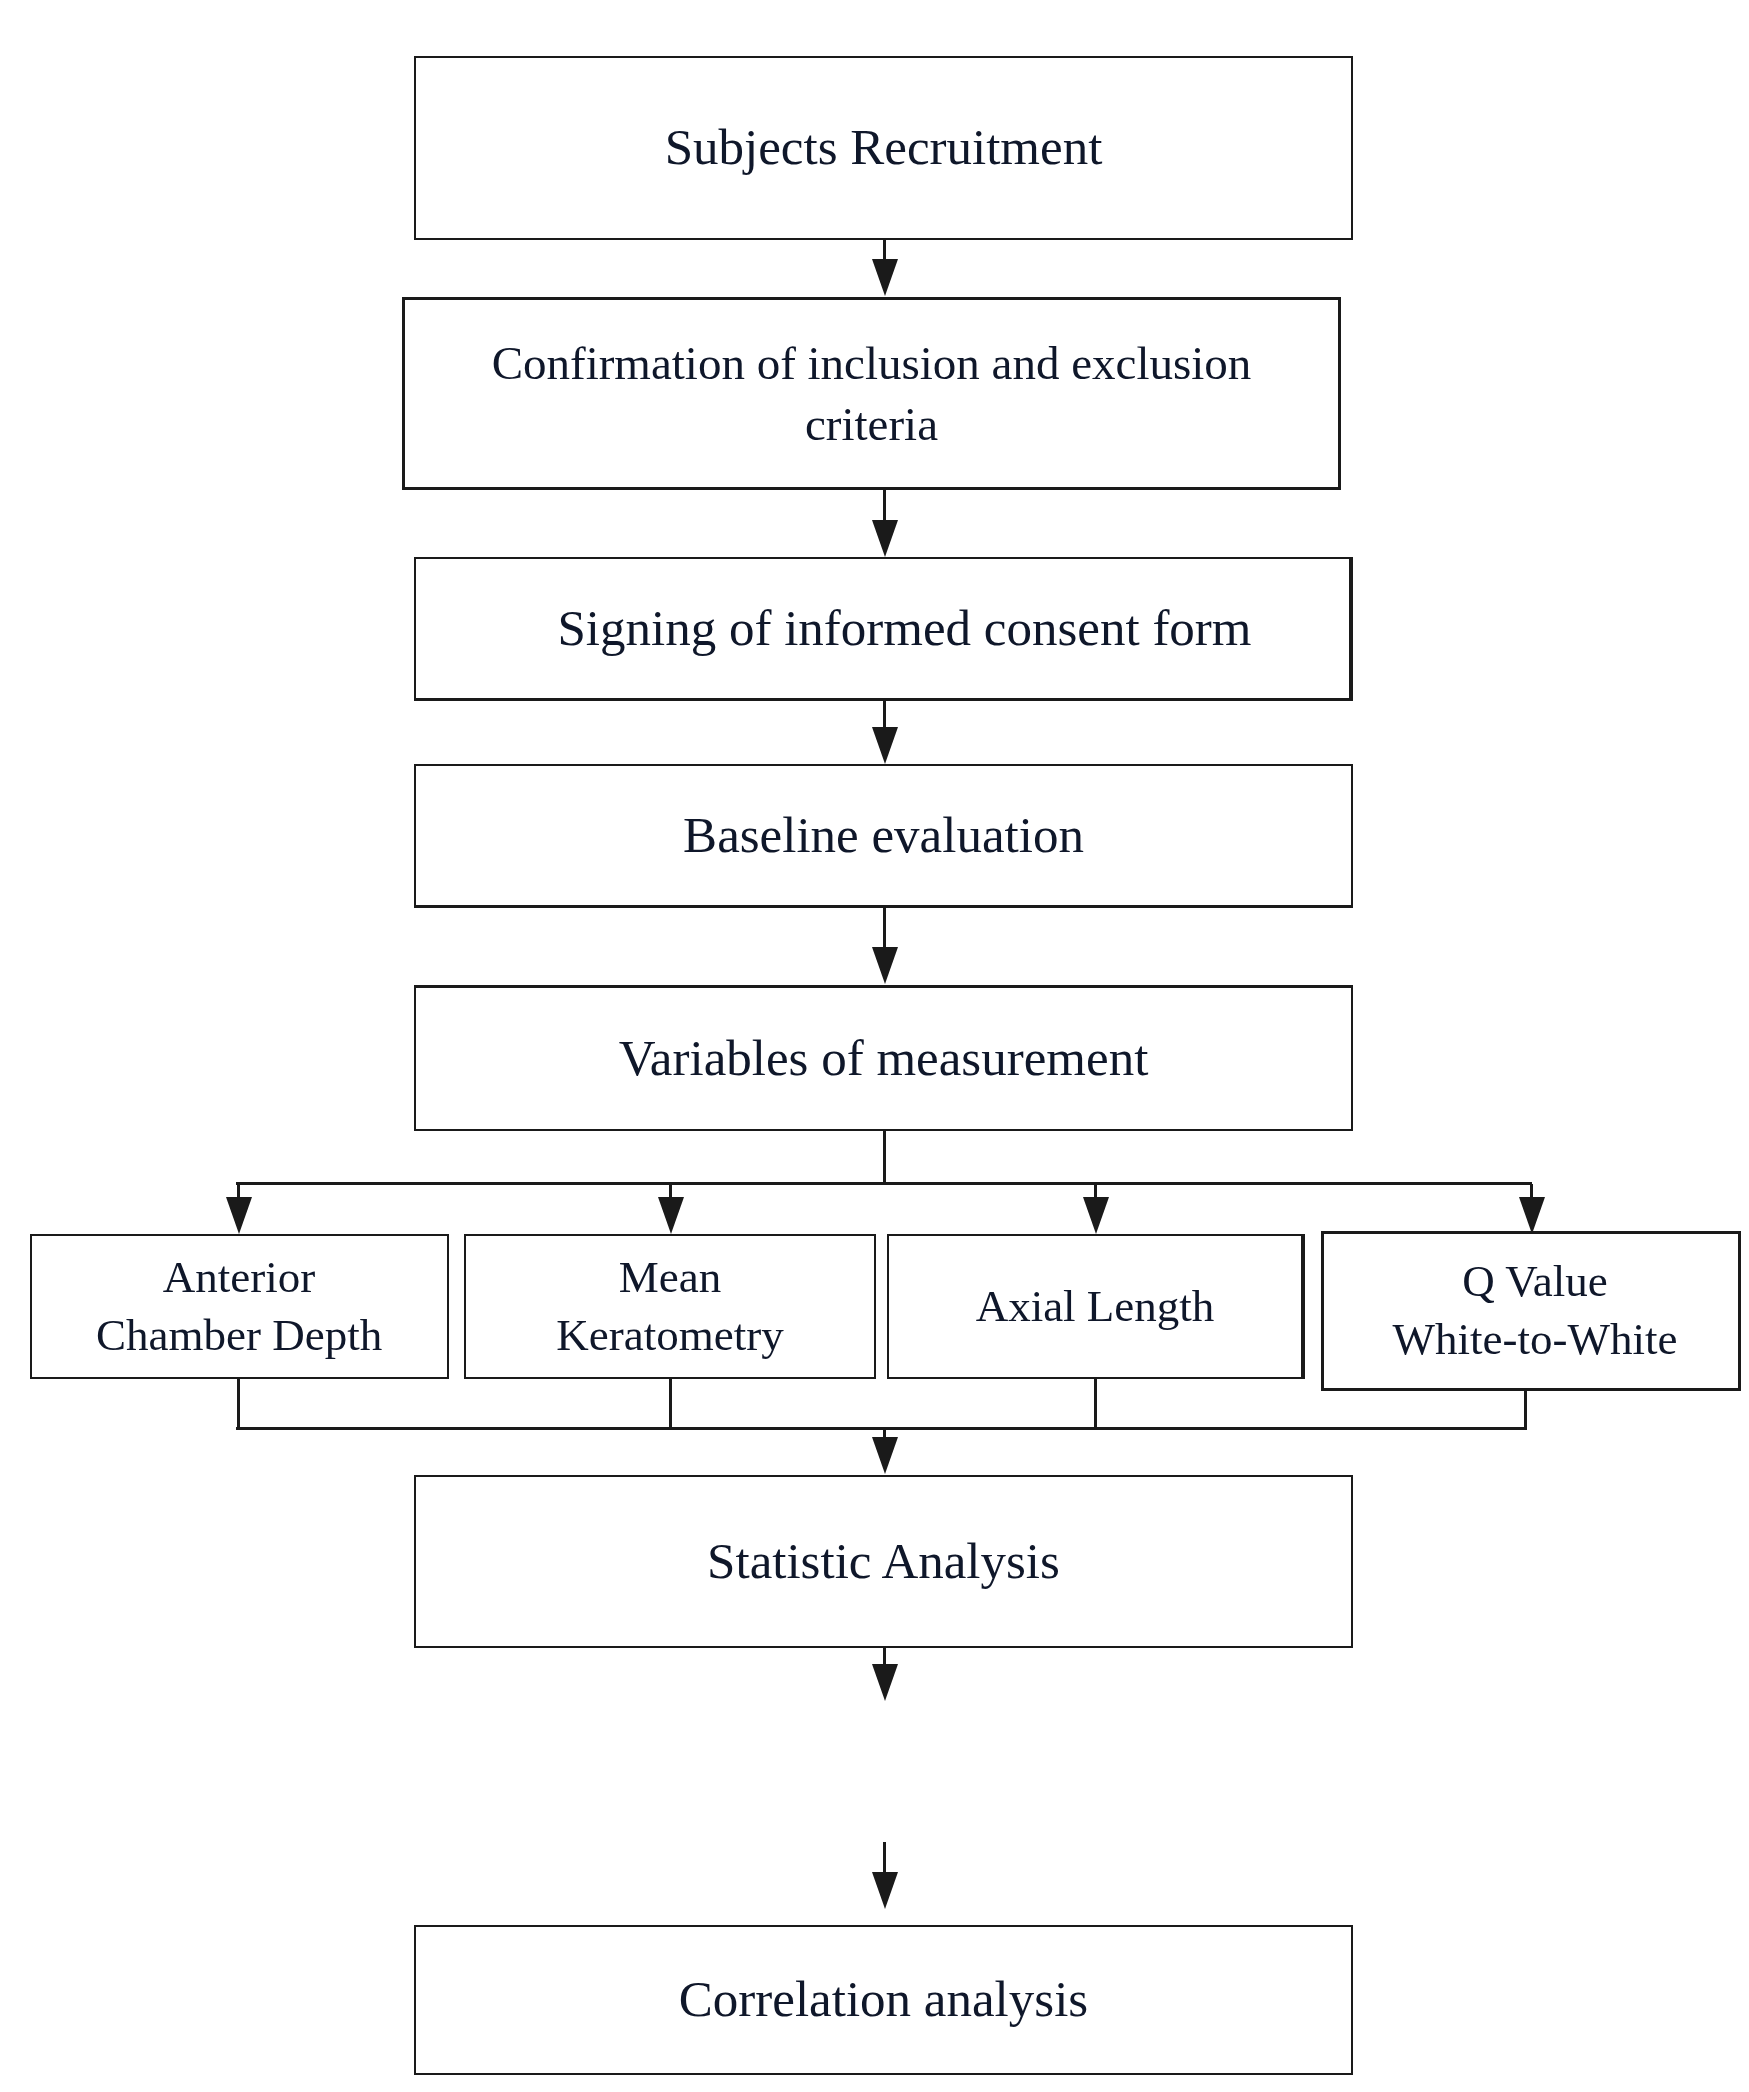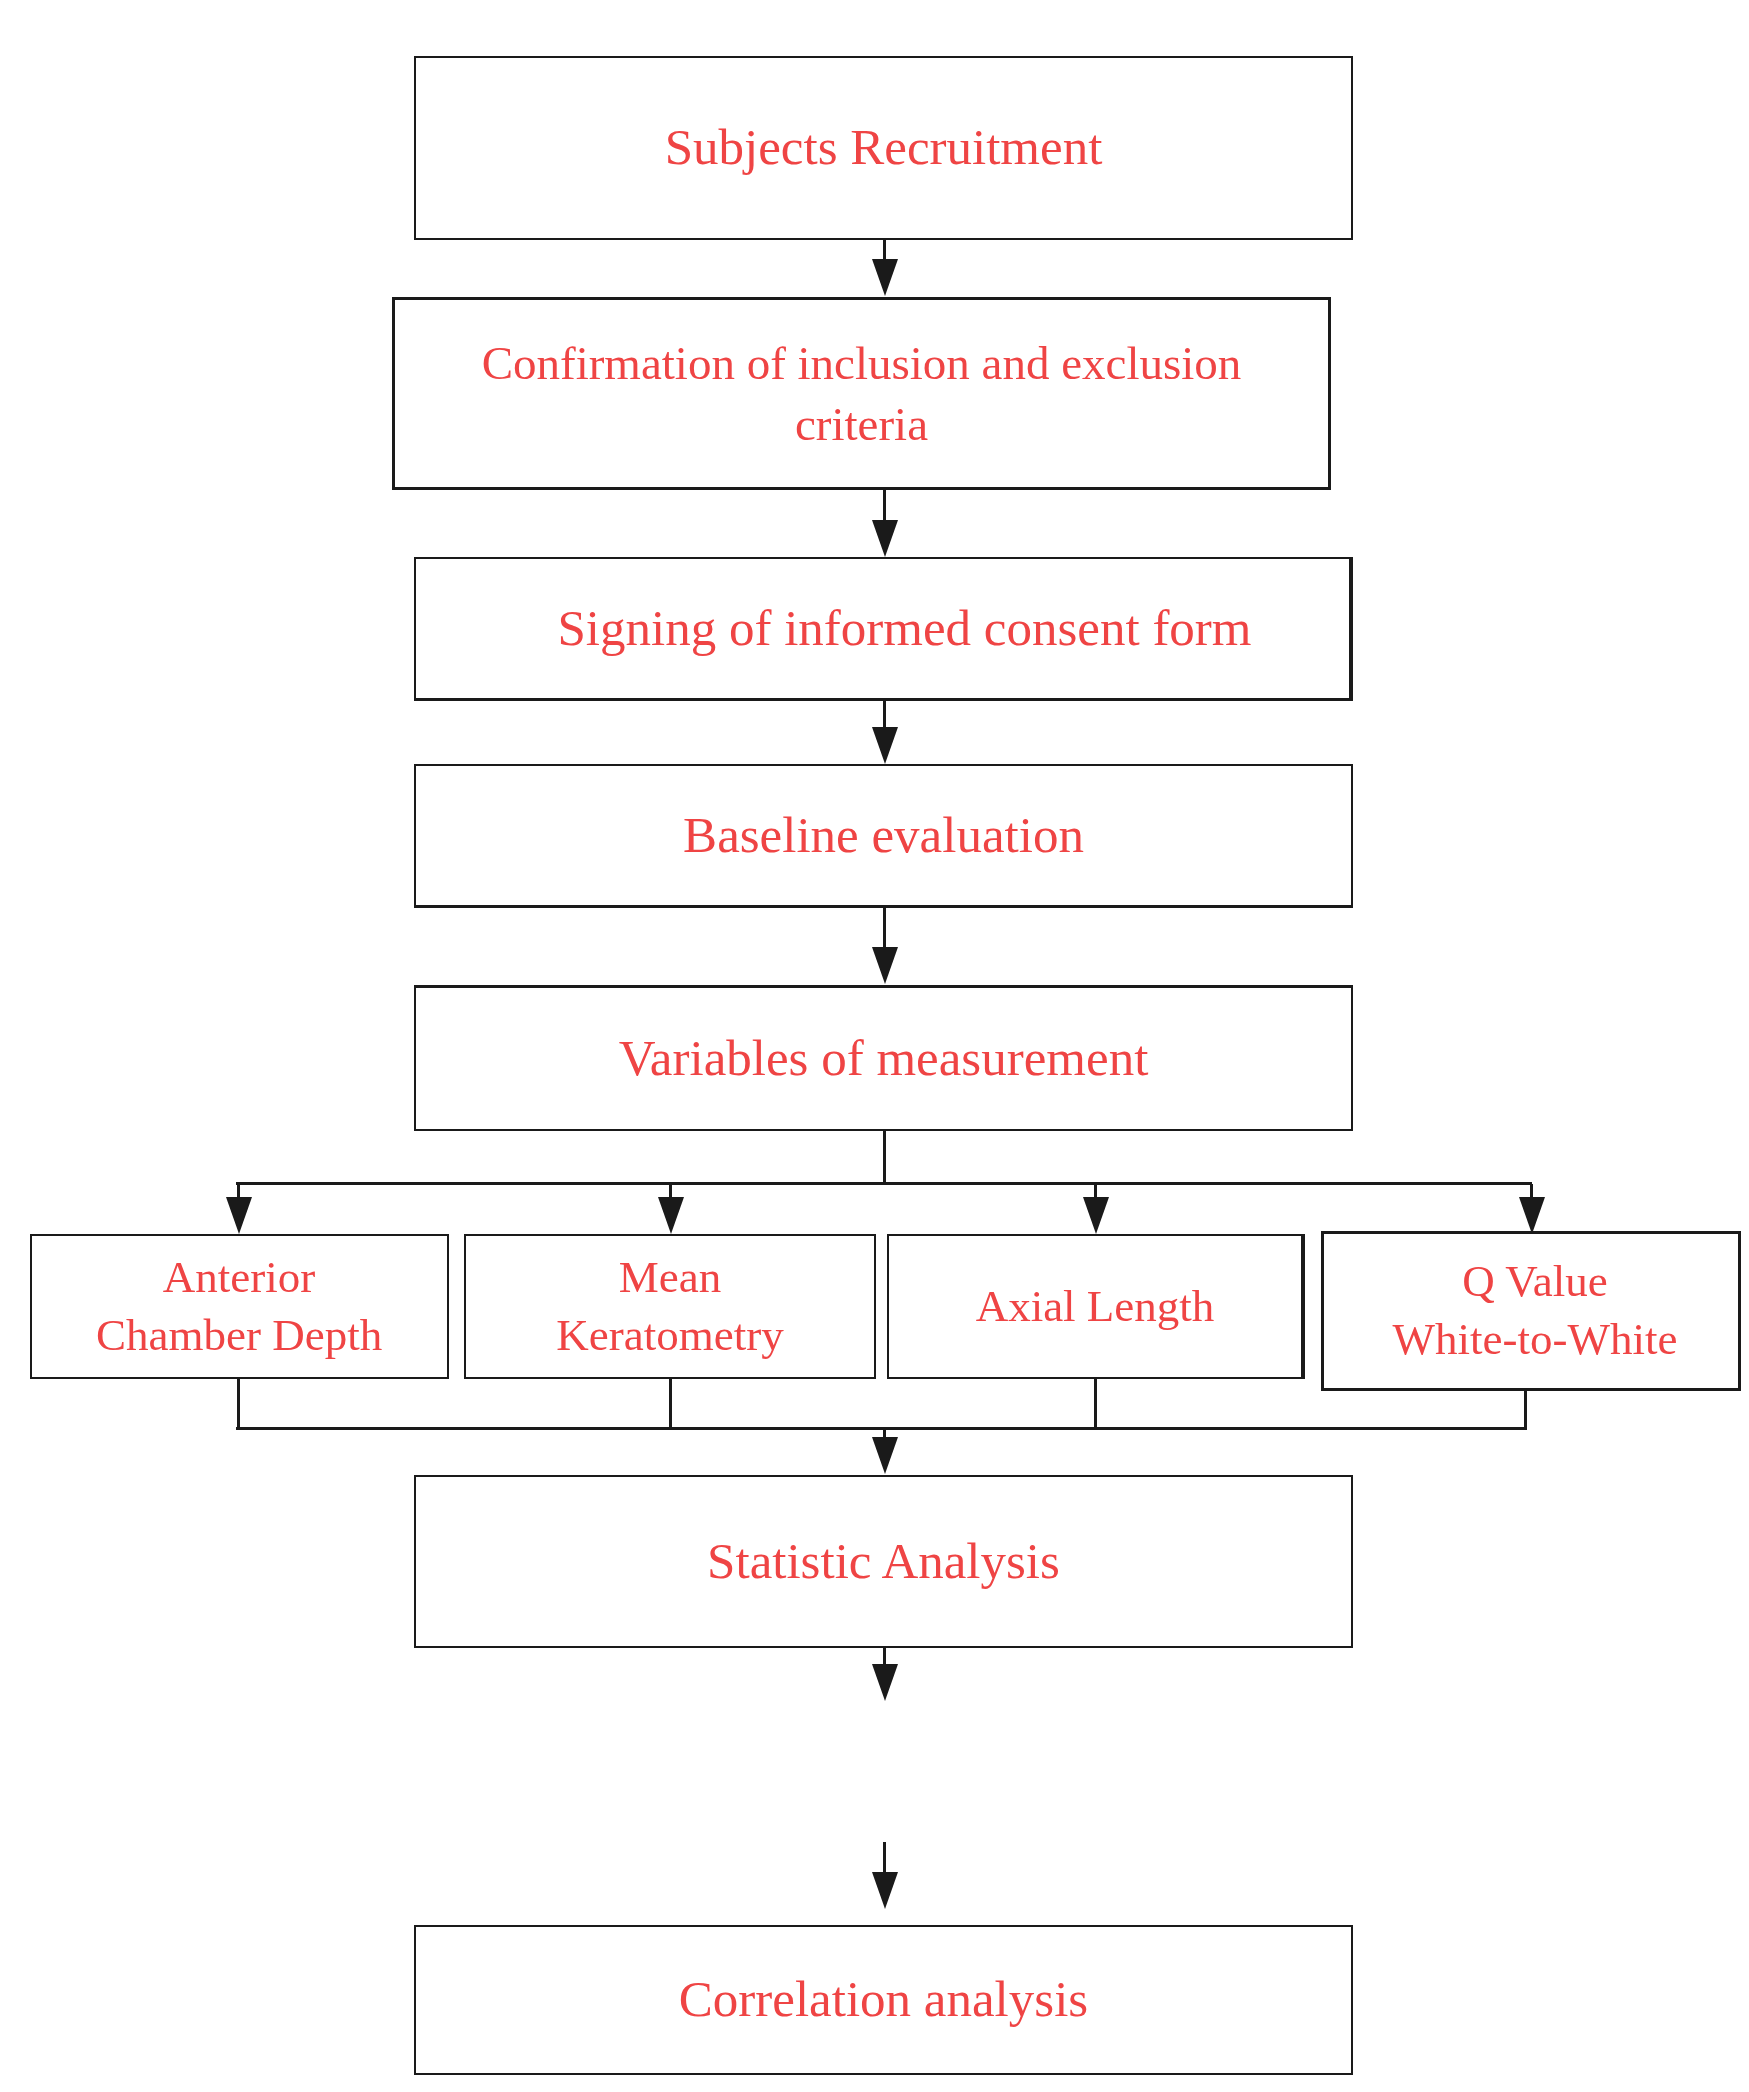--- a/index.html
+++ b/index.html
@@ -2,21 +2,21 @@
 <html><head>
 <meta charset="utf-8">
 <style>
   html, body { margin: 0; padding: 0; background: #ffffff; }
   .canvas {
     position: relative;
     width: 1749px;
     height: 2092px;
     background: #ffffff;
     font-family: "Liberation Serif", "DejaVu Serif", serif;
-    color: #ef4444;
+    color: #0f172a;
   }
   .node {
     position: absolute;
     box-sizing: border-box;
     border: 2px solid #1a1a1a;
     background: #ffffff;
     display: flex;
     flex-direction: column;
     justify-content: center;
     align-items: center;
@@ -57,21 +57,21 @@
 <body>
 
 <div class="canvas">
 
   <div class="node" style="left:414px; top:56px; width:939px; height:184px;">
     <span class="lbl">Subjects Recruitment</span>
   </div>
 
   <div class="varrow" style="left:883px; top:240px; height:18.7px;"></div>
 
-  <div class="node b3 fs48" style="left:392px; top:297px; width:939px; height:193px;">
+  <div class="node b3 fs48" style="left:402px; top:297px; width:939px; height:193px;">
     <span class="lbl">Confirmation of inclusion and exclusion</span>
     <span class="lbl">criteria</span>
   </div>
 
   <div class="varrow" style="left:883px; top:490px; height:29.6px;"></div>
 
   <div class="node br5 bb3" style="left:414px; top:557px; width:939px; height:144px;padding-left:44px;">
     <span class="lbl">Signing of informed consent form</span>
   </div>
 

